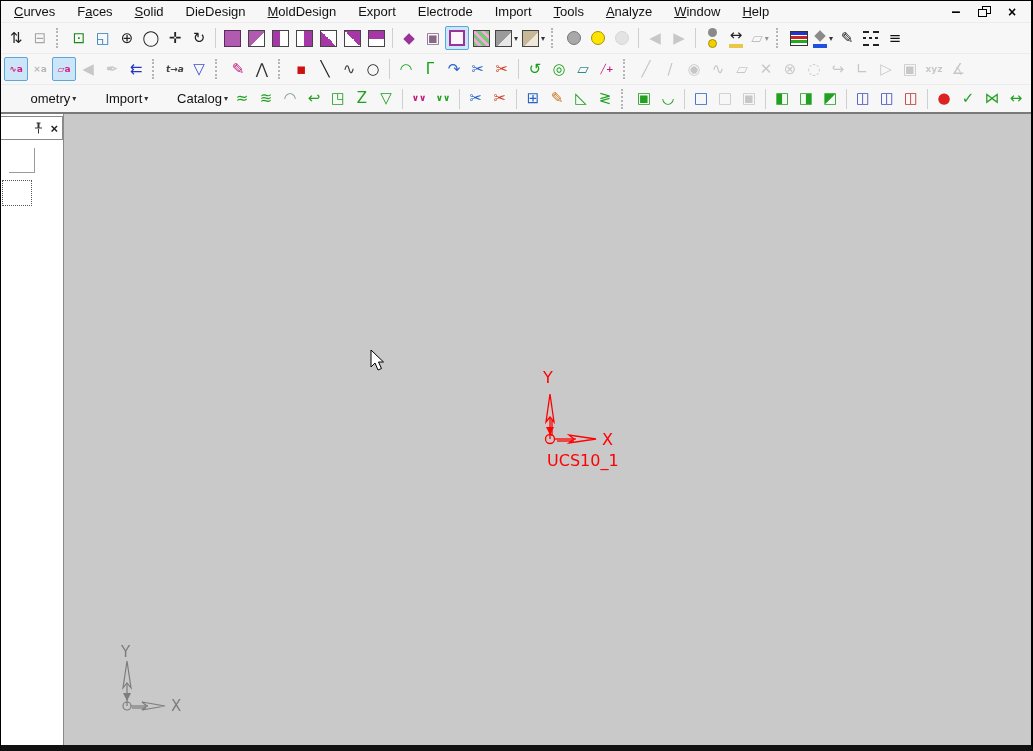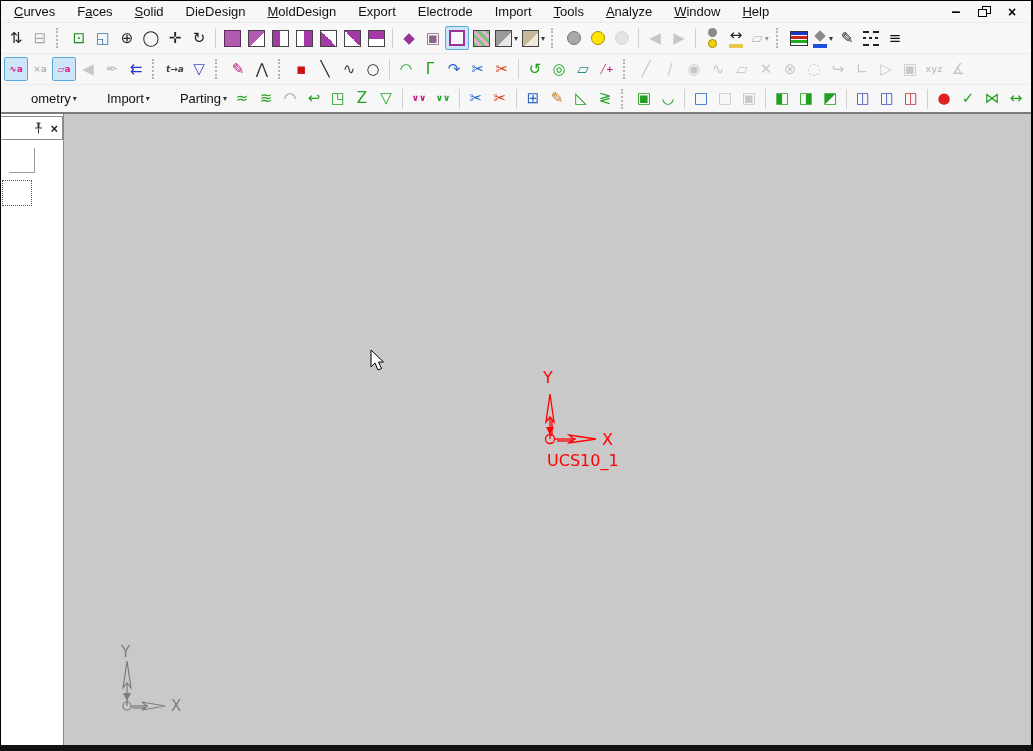--- a/index.html
+++ b/index.html
@@ -342,21 +342,21 @@
   <div class="toolbar r4">
       <button class="tb txt">
         <span class="lbl">ometry</span>
         <span class="dd">▾</span>
       </button>
       <button class="tb txt">
         <span class="lbl">Import</span>
         <span class="dd">▾</span>
       </button>
       <button class="tb txt">
-        <span class="lbl">Parting</span>
+        <span class="lbl">Catalog</span>
         <span class="dd">▾</span>
       </button>
       <button class="tb">
         <span class="g" style="color: rgb(34, 160, 34);">≈</span>
       </button>
       <button class="tb">
         <span class="g" style="color: rgb(34, 160, 34);">≋</span>
       </button>
       <button class="tb">
         <span class="g" style="color: rgb(122, 154, 122);">◠</span>

